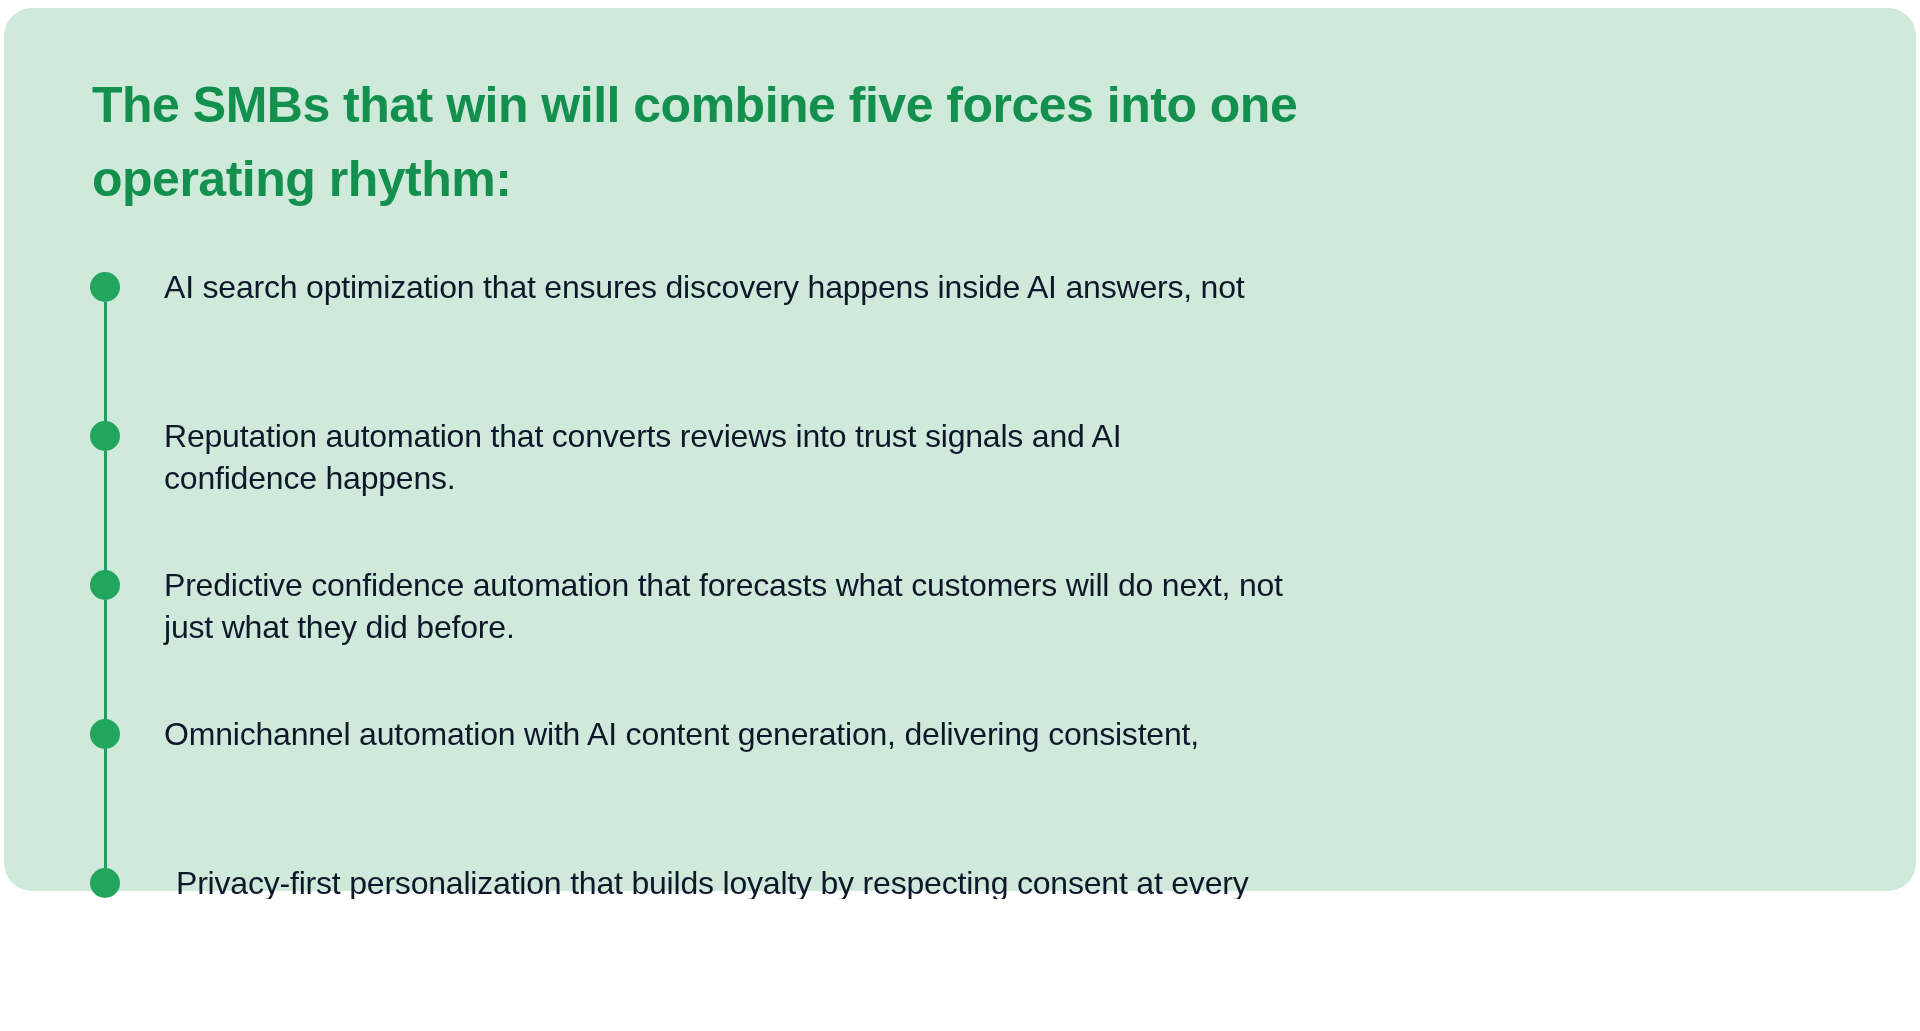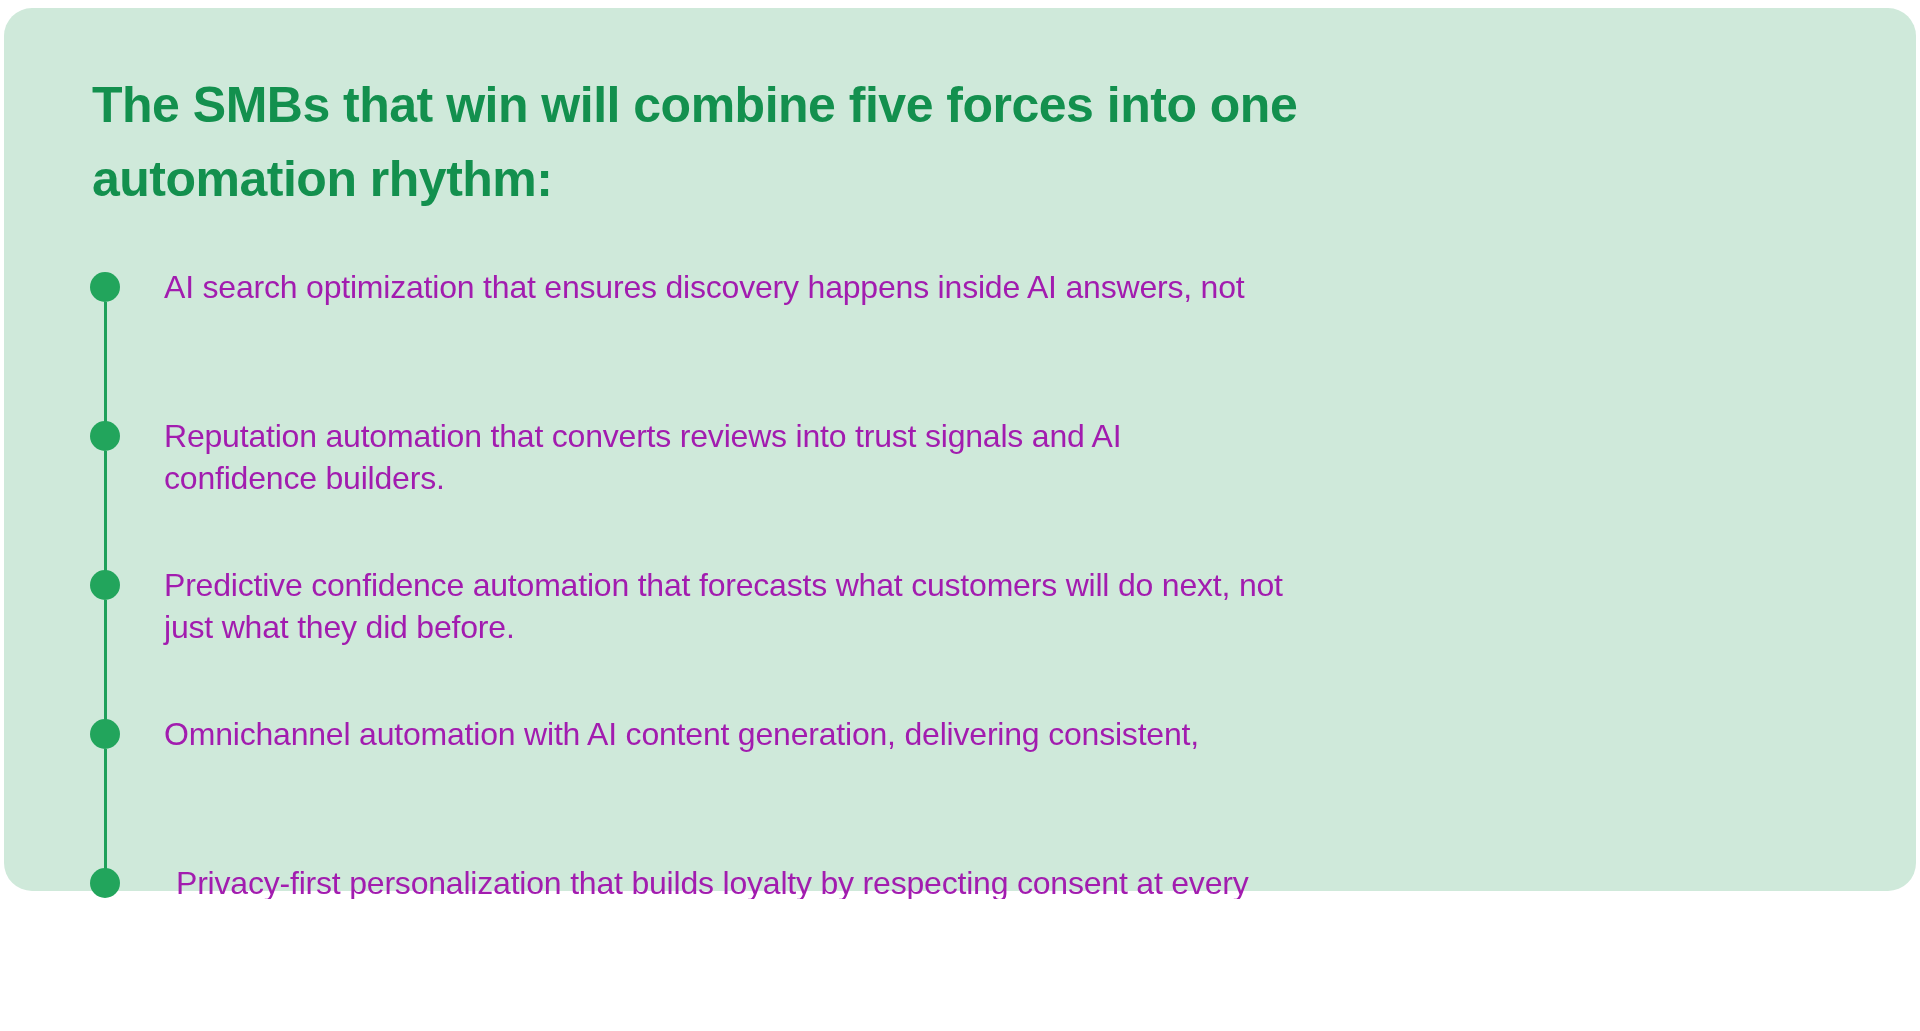--- a/index.html
+++ b/index.html
@@ -62,52 +62,52 @@
     width: 3px;
     height: 120px;
     background: #1fa05a;
     z-index: 1;
   }
   .btext {
     margin: 0;
     padding-left: 160px;
     font-size: 32px;
     line-height: 42px;
-    color: #a21caf;
+    color: #0f172a;
     letter-spacing: -0.2px;
   }
   .btext .bl { display: block; white-space: nowrap; }
 </style>
 </head>
 <body>
 
 <div class="page">
   <section class="card">
 
     <h1 class="heading">
       <span class="hline">The SMBs that win will combine five forces into one</span>
-      <span class="hline">automation rhythm:</span>
+      <span class="hline">operating rhythm:</span>
     </h1>
 
     <div class="timeline">
 
       <div class="titem">
         <span class="dot"></span>
         <span class="connector"></span>
         <p class="btext">
           <span class="bl">AI search optimization that ensures discovery happens inside AI answers, not</span>
         </p>
       </div>
 
       <div class="titem">
         <span class="dot"></span>
         <span class="connector"></span>
         <p class="btext">
           <span class="bl">Reputation automation that converts reviews into trust signals and AI</span>
-          <span class="bl">confidence builders.</span>
+          <span class="bl">confidence happens.</span>
         </p>
       </div>
 
       <div class="titem">
         <span class="dot"></span>
         <span class="connector"></span>
         <p class="btext">
           <span class="bl">Predictive confidence automation that forecasts what customers will do next, not</span>
           <span class="bl">just what they did before.</span>
         </p>

